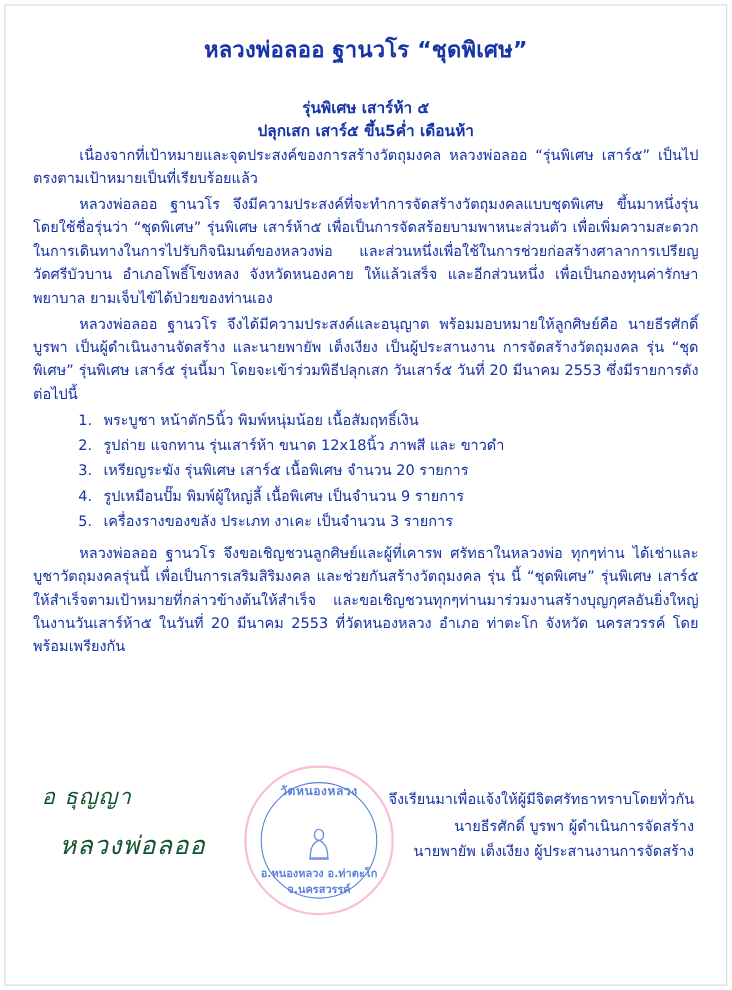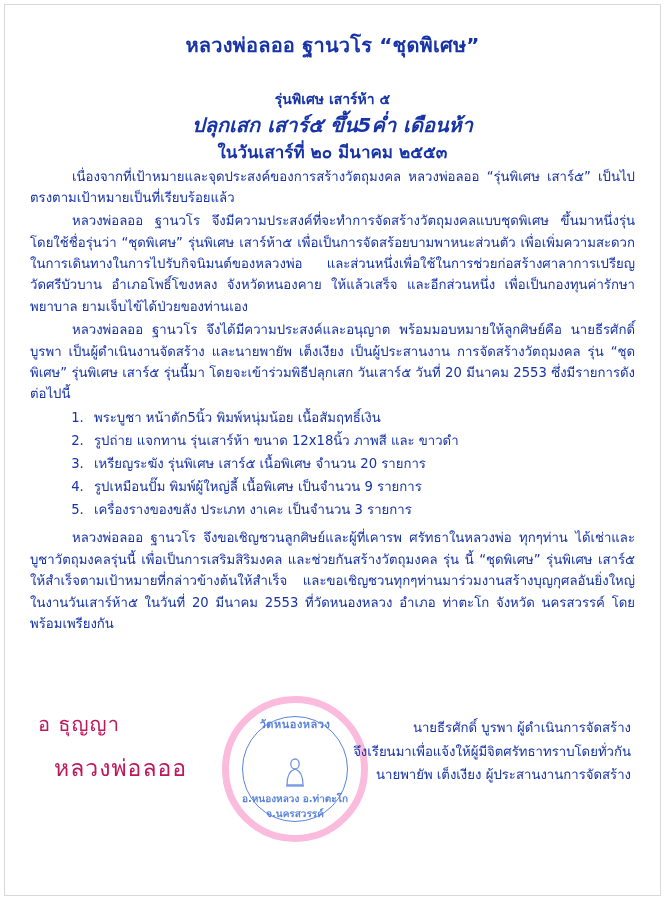--- a/index.html
+++ b/index.html
@@ -33,21 +33,21 @@
     text-align: center;
     margin-top: 8px;
   }
   .header .line {
     font-weight: bold;
     color: #1633a8;
     line-height: 1.5;
   }
   .h1 { font-size: 20px; letter-spacing: .2px; }
   .h2 { font-size: 14px; margin-top: 29px; }
-  .h3 { font-size: 20px; font-style: italic; }
+  .h3 { font-size: 14px; }
   .h4 { font-size: 17px; }
 
   
   .body {
     margin-top: 0;
     font-size: 13.2px;
     line-height: 1.62;
     color: #1633a8;
   }
   .para {
@@ -86,38 +86,39 @@
   }
   .sig-left {
     position: absolute;
     left: 8px;
     top: 6px;
     width: 240px;
     color: #1b3fbe;
   }
   .sig-script {
     font-family: "DejaVu Serif", "Liberation Serif", serif;
+    font-style: italic;
     font-size: 20px;
     letter-spacing: 1px;
-    color: #be185d;
+    color: #14532d;
   }
   .sig-script.second {
     display: block;
     margin: 10px 0 0 16px;
     font-size: 23px;
   }
 
   
   .stamp {
     position: absolute;
     left: 192px;
     top: -6px;
     width: 132px;
     height: 132px;
-    border: 7px solid #f9a8d4;
+    border: 2px solid #f9a8d4;
     border-radius: 50%;
     opacity: .78;
     color: #2b5fd0;
   }
   .stamp .inner-ring {
     position: absolute;
     inset: 13px;
     border: 1.5px solid #2b5fd0;
     border-radius: 50%;
   }
@@ -164,21 +165,20 @@
 </head>
 <body>
 
 <div class="page">
   <div class="doc-border"></div>
 
   <div class="header">
     <div class="line h1">หลวงพ่อลออ ฐานวโร “ชุดพิเศษ”</div>
     <div class="line h2">รุ่นพิเศษ เสาร์ห้า ๕</div>
     <div class="line h3">ปลุกเสก เสาร์๕ ขึ้น5ค่ำ เดือนห้า</div>
-    <div class="line h4">ในวันเสาร์ที่ ๒๐ มีนาคม ๒๕๕๓</div>
   </div>
 
   <div class="body">
     <p class="para">เนื่องจากที่เป้าหมายและจุดประสงค์ของการสร้างวัตถุมงคล หลวงพ่อลออ “รุ่นพิเศษ เสาร์๕” เป็นไปตรงตามเป้าหมายเป็นที่เรียบร้อยแล้ว</p>
     <p class="para">หลวงพ่อลออ ฐานวโร จึงมีความประสงค์ที่จะทำการจัดสร้างวัตถุมงคลแบบชุดพิเศษ ขึ้นมาหนึ่งรุ่น โดยใช้ชื่อรุ่นว่า “ชุดพิเศษ” รุ่นพิเศษ เสาร์ห้า๕ เพื่อเป็นการจัดสร้อยบามพาหนะส่วนตัว เพื่อเพิ่มความสะดวกในการเดินทางในการไปรับกิจนิมนต์ของหลวงพ่อ และส่วนหนึ่งเพื่อใช้ในการช่วยก่อสร้างศาลาการเปรียญ วัดศรีบัวบาน อำเภอโพธิ์โขงหลง จังหวัดหนองคาย ให้แล้วเสร็จ และอีกส่วนหนึ่ง เพื่อเป็นกองทุนค่ารักษาพยาบาล ยามเจ็บไข้ได้ป่วยของท่านเอง</p>
     <p class="para">หลวงพ่อลออ ฐานวโร จึงได้มีความประสงค์และอนุญาต พร้อมมอบหมายให้ลูกศิษย์คือ นายธีรศักดิ์ บูรพา เป็นผู้ดำเนินงานจัดสร้าง และนายพายัพ เต็งเงียง เป็นผู้ประสานงาน การจัดสร้างวัตถุมงคล รุ่น “ชุดพิเศษ” รุ่นพิเศษ เสาร์๕ รุ่นนี้มา โดยจะเข้าร่วมพิธีปลุกเสก วันเสาร์๕ วันที่ 20 มีนาคม 2553 ซึ่งมีรายการดังต่อไปนี้</p>
 
 
     <ol class="items">
       <li>พระบูชา หน้าตัก5นิ้ว พิมพ์หนุ่มน้อย เนื้อสัมฤทธิ์เงิน</li>
@@ -203,19 +203,19 @@
       <div class="stamp-top">วัดหนองหลวง</div>
       <svg class="stamp-figure" viewBox="0 0 26 34" aria-hidden="true">
         <ellipse cx="13" cy="7" rx="4.2" ry="5" fill="none" stroke="#2b5fd0" stroke-width="1.3"></ellipse>
         <path d="M13 12 C7 14 5 20 5 28 L21 28 C21 20 19 14 13 12 Z" fill="none" stroke="#2b5fd0" stroke-width="1.3"></path>
         <path d="M4 29 L22 29" stroke="#2b5fd0" stroke-width="1.3" fill="none"></path>
       </svg>
       <div class="stamp-bottom">อ.หนองหลวง อ.ท่าตะโก จ.นครสวรรค์</div>
     </div>
 
     <div class="sig-right">
+      <div>จึงเรียนมาเพื่อแจ้งให้ผู้มีจิตศรัทธาทราบโดยทั่วกัน</div>
       <div>นายธีรศักดิ์ บูรพา ผู้ดำเนินการจัดสร้าง</div>
-      <div>จึงเรียนมาเพื่อแจ้งให้ผู้มีจิตศรัทธาทราบโดยทั่วกัน</div>
       <div>นายพายัพ เต็งเงียง ผู้ประสานงานการจัดสร้าง</div>
     </div>
 
   </div>
 </div>
 
 </body></html>

